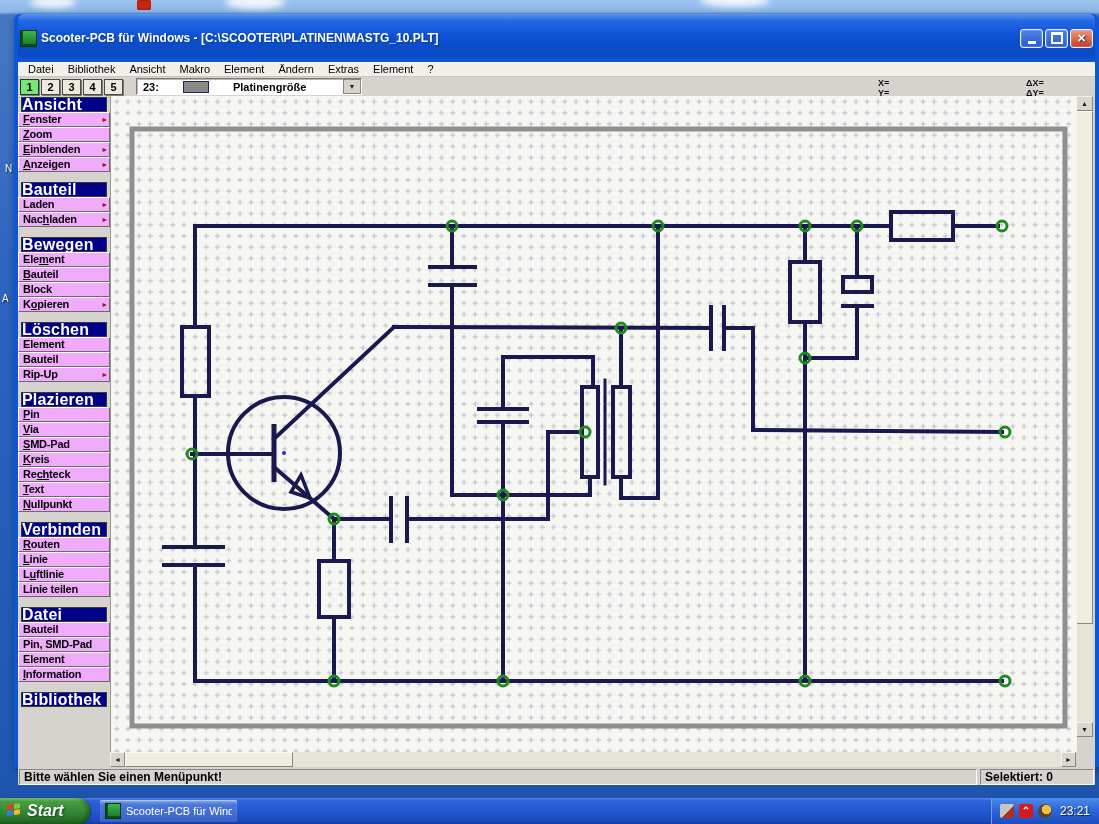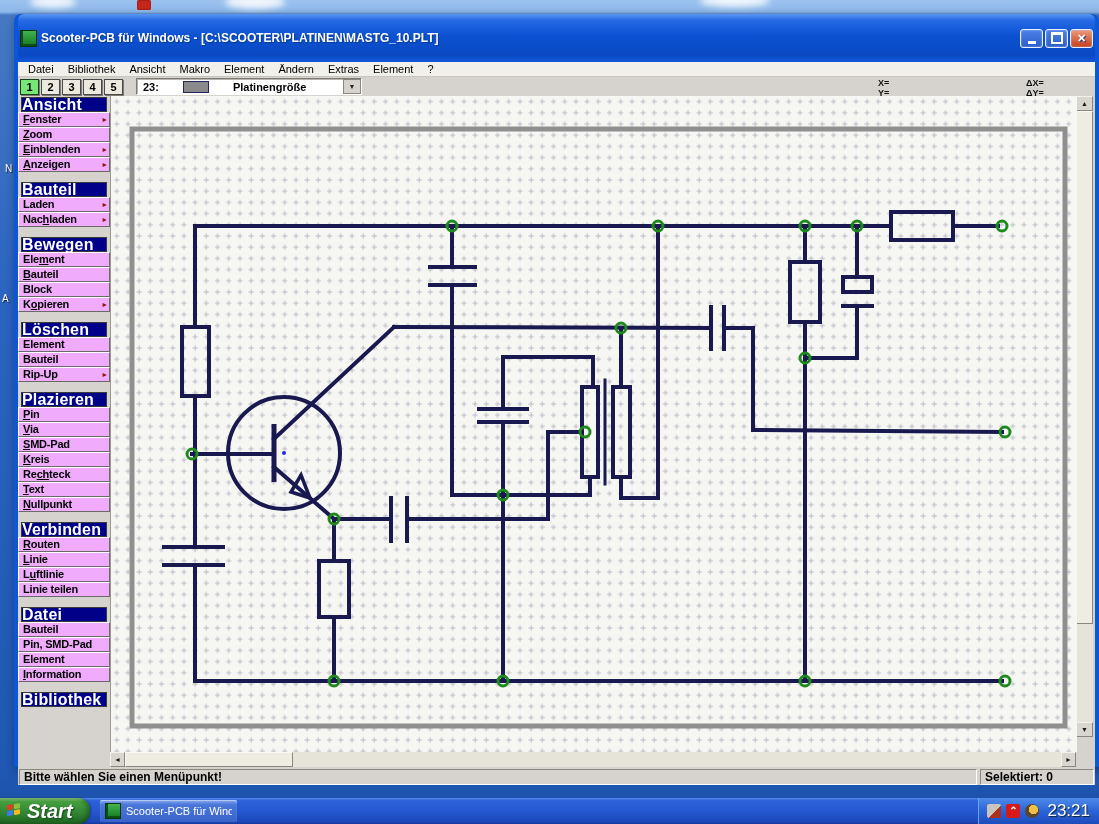--- a/index.html
+++ b/index.html
@@ -75,42 +75,42 @@
   .st-panel{border:1px solid;border-color:#8a877f #fff #fff #8a877f;font-size:12px;font-weight:700;line-height:14px;
        padding-left:4px;box-sizing:border-box;white-space:nowrap;overflow:hidden}
   .st-left{flex:1}
   .st-right{width:114px}
 
   
   .taskbar{position:absolute;left:0;top:798px;width:1099px;height:26px;
        background:linear-gradient(180deg,#5489ea 0,#2d62da 10%,#2456cf 55%,#1c47b8 92%,#15379c 100%)}
   .start{position:absolute;left:0;top:0;width:90px;height:26px;border-radius:0 12px 12px 0;cursor:default;
        background:linear-gradient(180deg,#8cc97e 0,#45a040 14%,#2e8030 65%,#1f621f 100%);
-       display:flex;align-items:center;padding-left:7px;gap:5px;color:#fff;font-weight:700;font-style:italic;font-size:20px;
+       display:flex;align-items:center;padding-left:7px;gap:5px;color:#fff;font-weight:700;font-style:italic;font-size:16px;
        text-shadow:1px 1px 2px #15441a;box-shadow:inset -3px 0 4px rgba(0,40,0,.35),1px 0 2px rgba(0,0,0,.3);box-sizing:border-box}
   .flag{width:15px;height:14px;display:grid;grid-template-columns:6px 6px;grid-template-rows:5px 5px;gap:1px;transform:skewY(-8deg)}
   .flag i{border-radius:1px}
   .flag i:nth-child(1){background:#e33c24}.flag i:nth-child(2){background:#8ac43c}
   .flag i:nth-child(3){background:#3a7cf0}.flag i:nth-child(4){background:#f8b820}
   .task-btn{position:absolute;left:100px;top:2px;width:137px;height:22px;border-radius:2px;
        background:linear-gradient(180deg,#86a9ef 0,#4a76da 22%,#3a63c8 100%);
        display:flex;align-items:center;gap:5px;padding:0 5px;color:#fff;font-size:11px;box-sizing:border-box;
        box-shadow:inset 0 1px 1px #b9ccf5}
   .task-icon{width:14px;height:14px;flex:0 0 auto;background:
        linear-gradient(90deg,#0a4f14 0 2px,transparent 0 5px),
        linear-gradient(0deg,#0a4f14 0 2px,transparent 0 5px),
        linear-gradient(#41b44f,#137a23);border:1px solid #04330c}
   .task-label{white-space:nowrap;overflow:hidden}
   .tray{position:absolute;right:0;top:0;height:26px;display:flex;align-items:center;gap:5px;padding:0 9px 0 8px;
        border-left:1px solid #6aa0f0;background:linear-gradient(180deg,#4e8ae8 0,#2a64d8 50%,#1d4cbc 100%)}
   .tray-ic{width:14px;height:14px;border-radius:2px}
   .tray-ic.net{background:linear-gradient(135deg,#c9c4bc 0 55%,#b03020 55%);}
   .tray-ic.avira{background:#d61a1a;display:flex;align-items:center;justify-content:center;color:#fff;font-size:10px;font-weight:700;line-height:10px}
   .tray-ic.moon{border-radius:50%;background:radial-gradient(circle at 60% 40%,#f0c040 0 38%,#5a4630 40%)}
-  .clock{color:#fff;font-size:17px;margin-left:3px;text-shadow:1px 1px 1px #123}
+  .clock{color:#fff;font-size:12px;margin-left:3px;text-shadow:1px 1px 1px #123}
 </style>
 </head>
 <body>
 
 <div class="cloud" style="left:30px;top:-4px;width:46px;height:12px"></div>
 <div class="cloud" style="left:225px;top:-5px;width:60px;height:14px"></div>
 <div class="cloud" style="left:700px;top:-6px;width:70px;height:13px"></div>
 <div class="desk-red-icon"></div>
 <span class="desk-label" style="left:5px;top:163px">N</span>
 <span class="desk-label" style="left:2px;top:293px">A</span>

